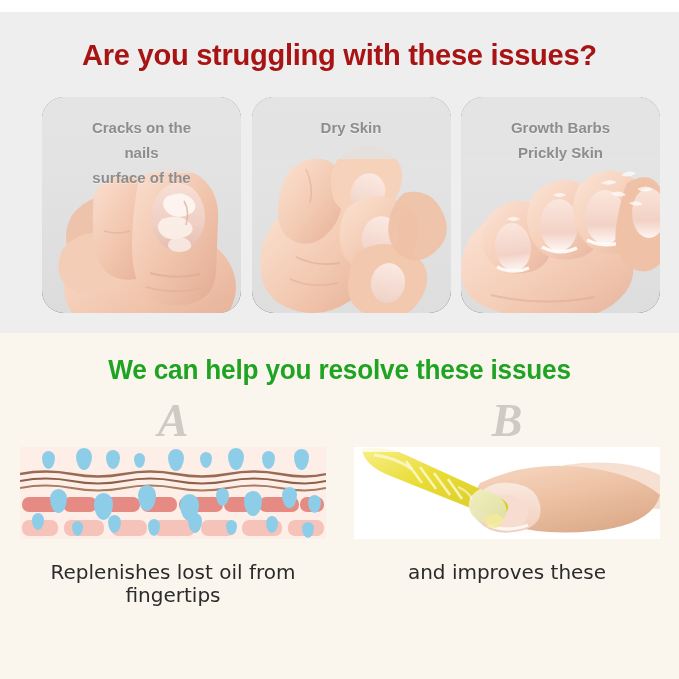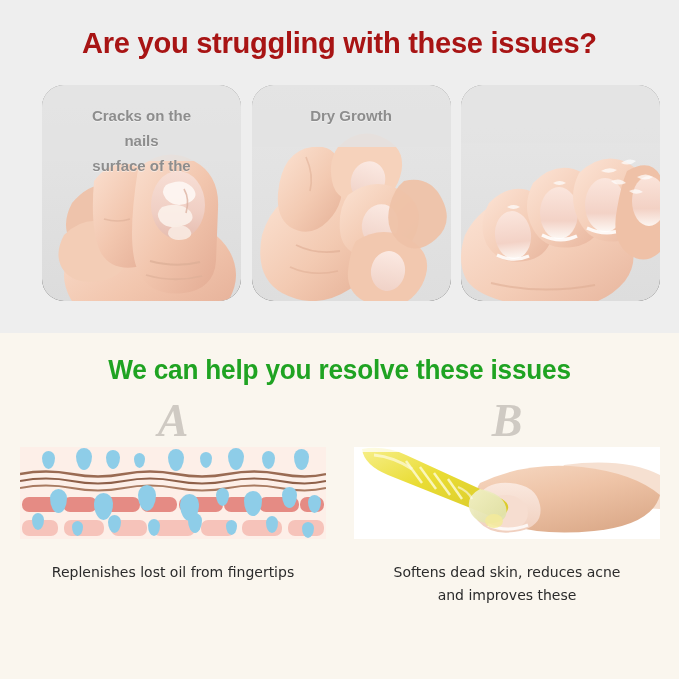--- a/index.html
+++ b/index.html
@@ -15,21 +15,21 @@
   }
   .page {
     position: relative;
     width: 679px;
     height: 679px;
   }
 
   
   .problems-section {
     position: absolute;
-    left: 0; top: 0;
+    left: 0; top: 12px;
     width: 679px;
     height: 333px;
     background: #eeeeee;
   }
   .problems-title {
     position: absolute;
     left: 0; top: 26px;
     width: 679px;
     text-align: center;
     color: #a81414;
@@ -186,21 +186,21 @@
     width: 679px;
     height: 70px;
   }
   .caption {
     position: absolute;
     top: 0;
     width: 330px;
     text-align: center;
     color: #2b2b2b;
     font-family: "DejaVu Sans", sans-serif;
-    font-size: 14px;
+    font-size: 20px;
     line-height: 23px;
   }
   .caption-a { left: 8px; }
   .caption-b { left: 342px; }
 </style>
 </head>
 <body>
 
 <div class="page">
 
@@ -296,21 +296,21 @@
 
             <path d="M152 96 q26 -6 38 18 q12 24 -6 40 q-20 18 -38 2 q-14 -14 -8 -36 q4 -16 14 -24 z" fill="#eec2a8" opacity="0.95"></path>
 
             <path d="M44 160 q20 10 44 6" stroke="#deab92" stroke-width="1.8" fill="none" opacity="0.6"></path>
             <path d="M38 182 q22 10 48 4" stroke="#deab92" stroke-width="1.6" fill="none" opacity="0.5"></path>
             <path d="M54 72 q8 18 4 34" stroke="#deab92" stroke-width="1.6" fill="none" opacity="0.5"></path>
             <rect width="199" height="62" fill="#e3e3e3" opacity="0.85"></rect>
           </svg>
         </div>
         <div class="card-label">
-          <div>Dry Growth</div>
+          <div>Dry Skin</div>
         </div>
       </div>
 
       <div class="card">
         <div class="card-photo">
           <svg viewBox="0 0 199 216" width="199" height="216" preserveAspectRatio="xMidYMid slice">
             <defs>
               <linearGradient id="c3bg" x1="0" y1="0" x2="0" y2="1">
                 <stop offset="0" stop-color="#e7e7e7"></stop>
                   <stop offset="1" stop-color="#dddddd"></stop>
@@ -351,20 +351,24 @@
               <path d="M160 78 q8 -6 15 -2 q-7 6 -15 2 z"></path>
               <path d="M176 92 q9 -5 16 0 q-8 5 -16 0 z"></path>
               <path d="M168 106 q8 -4 14 1 q-8 4 -14 -1 z"></path>
               <path d="M92 98 q7 -4 13 0 q-7 4 -13 0 z"></path>
               <path d="M46 122 q7 -4 13 0 q-7 4 -13 0 z"></path>
             </g>
 
             <path d="M30 198 q50 12 104 2" stroke="#dcab92" stroke-width="2" fill="none" opacity="0.55"></path>
             <rect width="199" height="58" fill="#e3e3e3" opacity="0.86"></rect>
           </svg>
+        </div>
+        <div class="card-label">
+          <div>Growth Barbs</div>
+          <div>Prickly Skin</div>
         </div>
       </div>
 
     </div>
   </div>
 
   <div class="solution-section">
 
     <div class="solution-title">We can help you resolve these issues</div>
 
@@ -491,19 +495,18 @@
         </div>
       </div>
 
     </div>
 
     <div class="captions">
       <div class="caption caption-a">
         <div>Replenishes lost oil from fingertips</div>
       </div>
       <div class="caption caption-b">
-        <div>Softens dead skin, reduces acne</div>
         <div>and improves these</div>
       </div>
     </div>
 
   </div>
 </div>
 
 </body></html>

